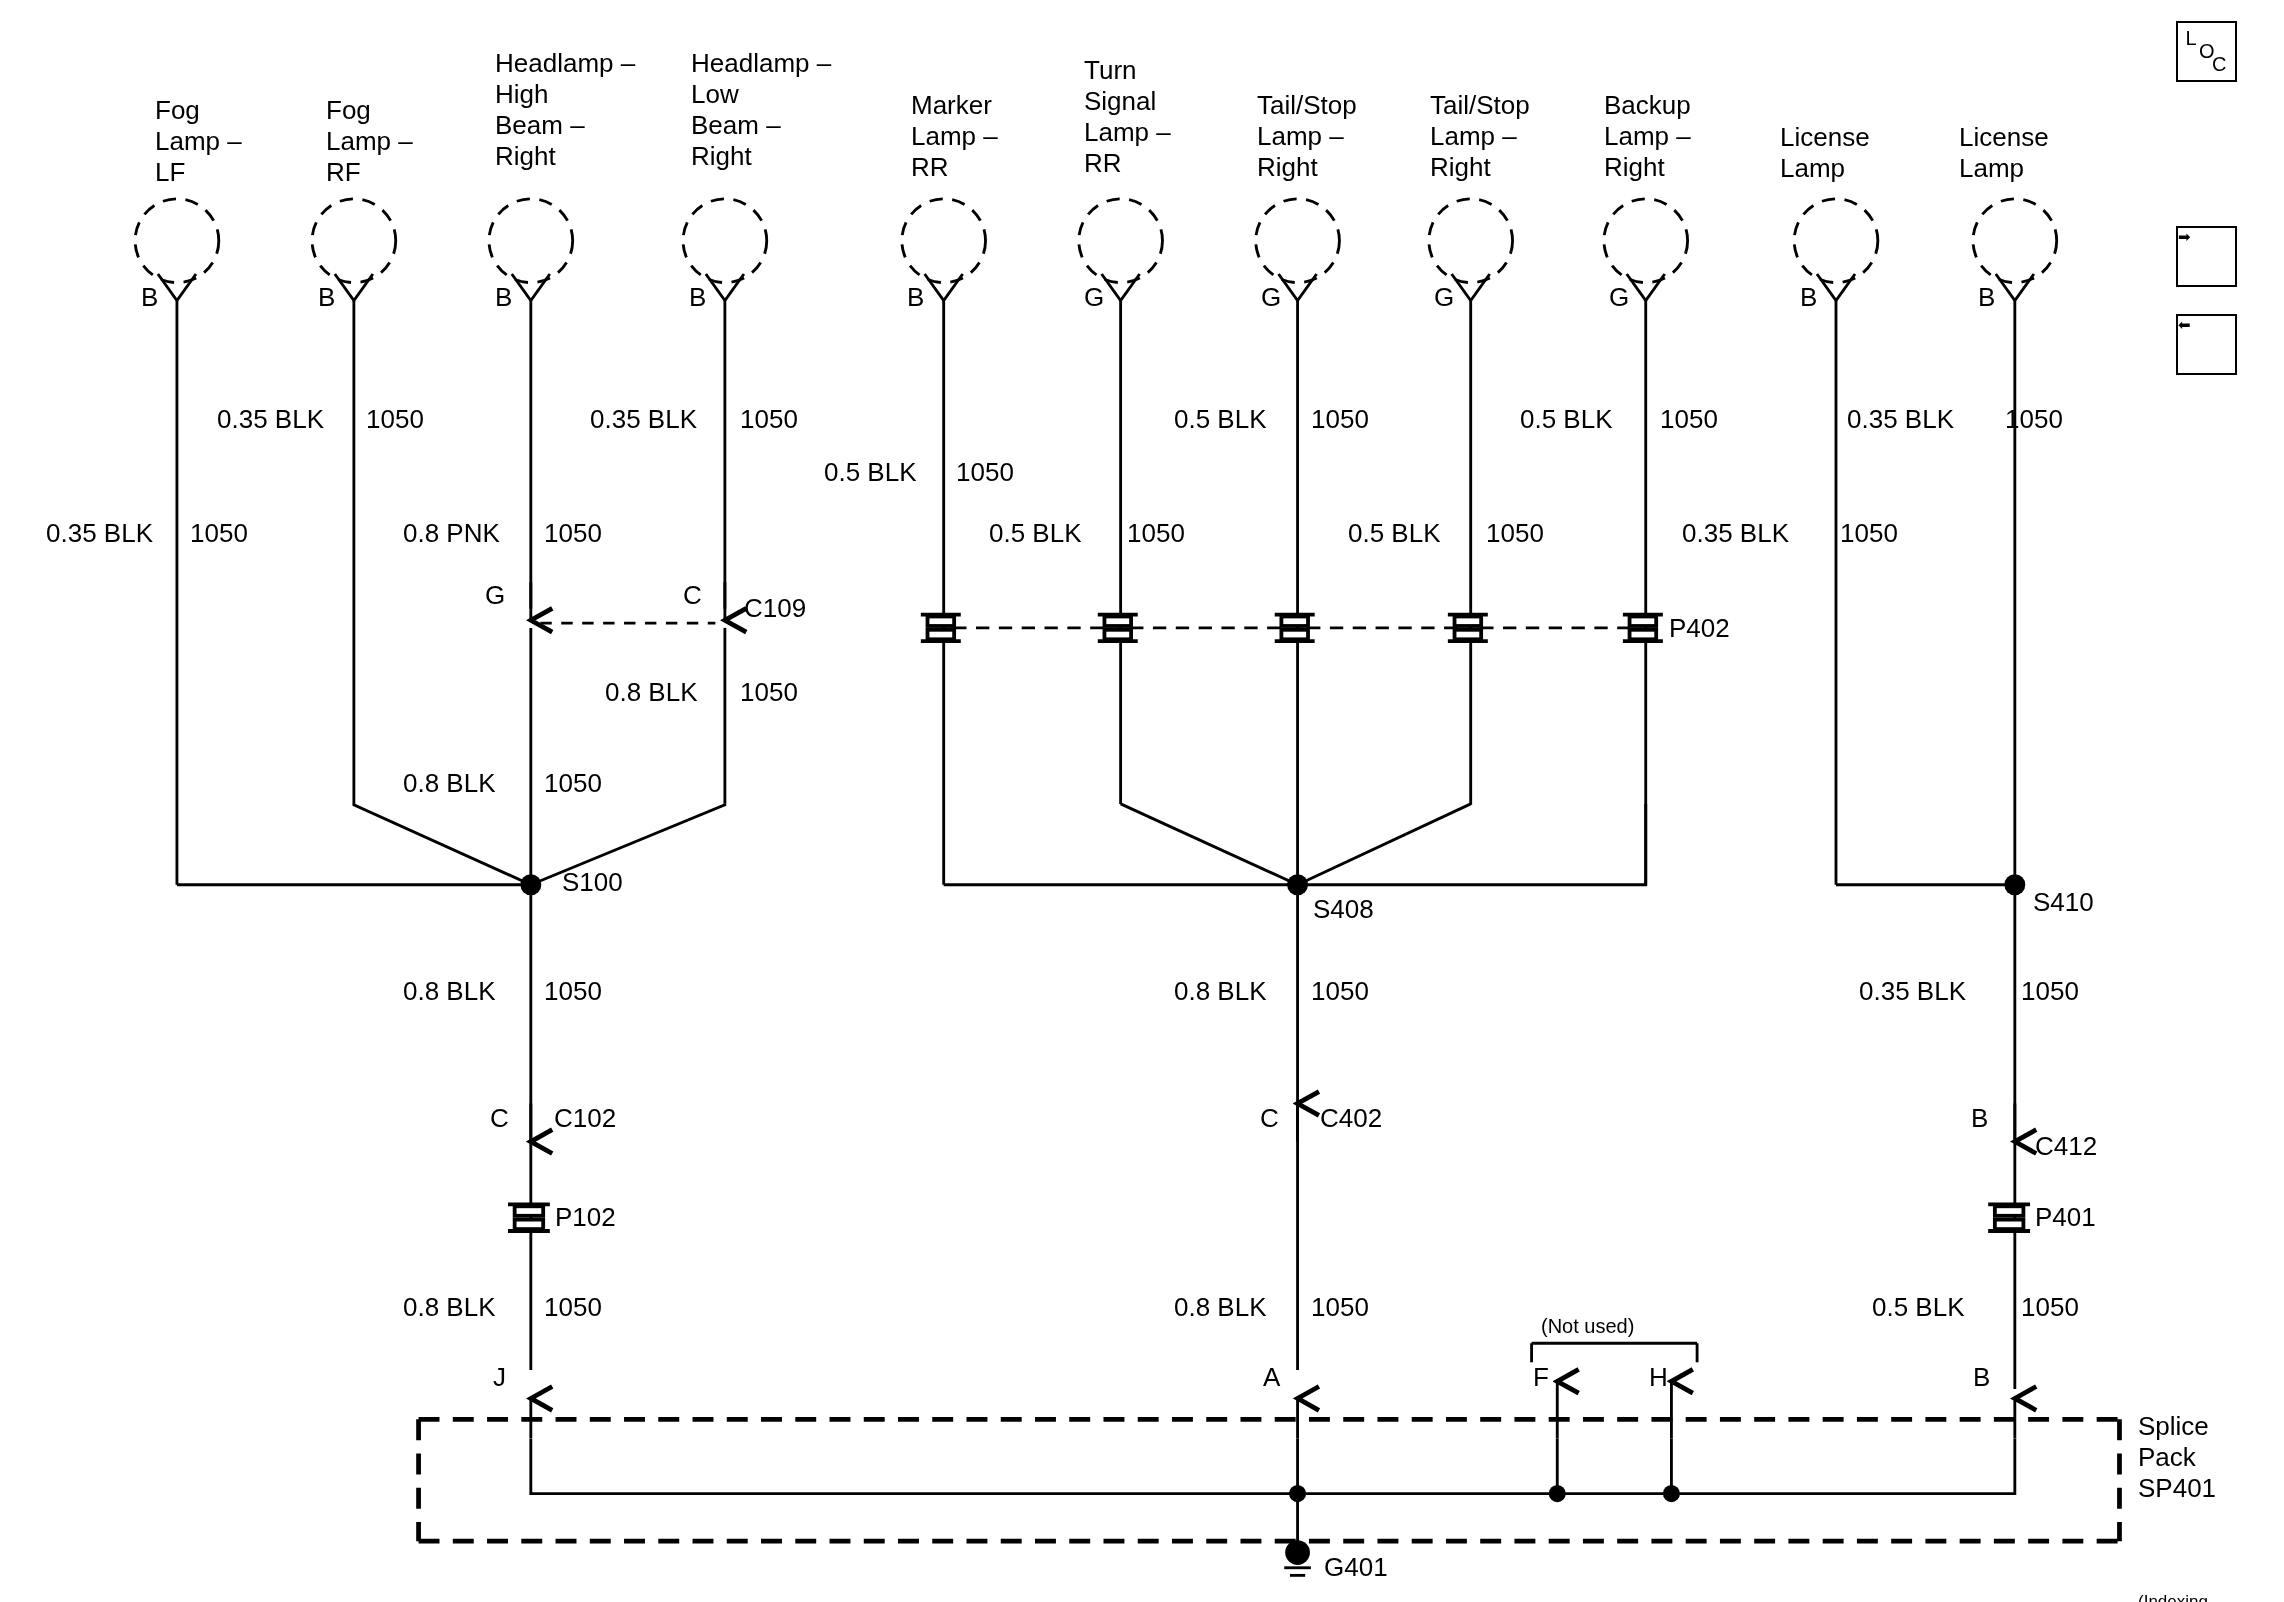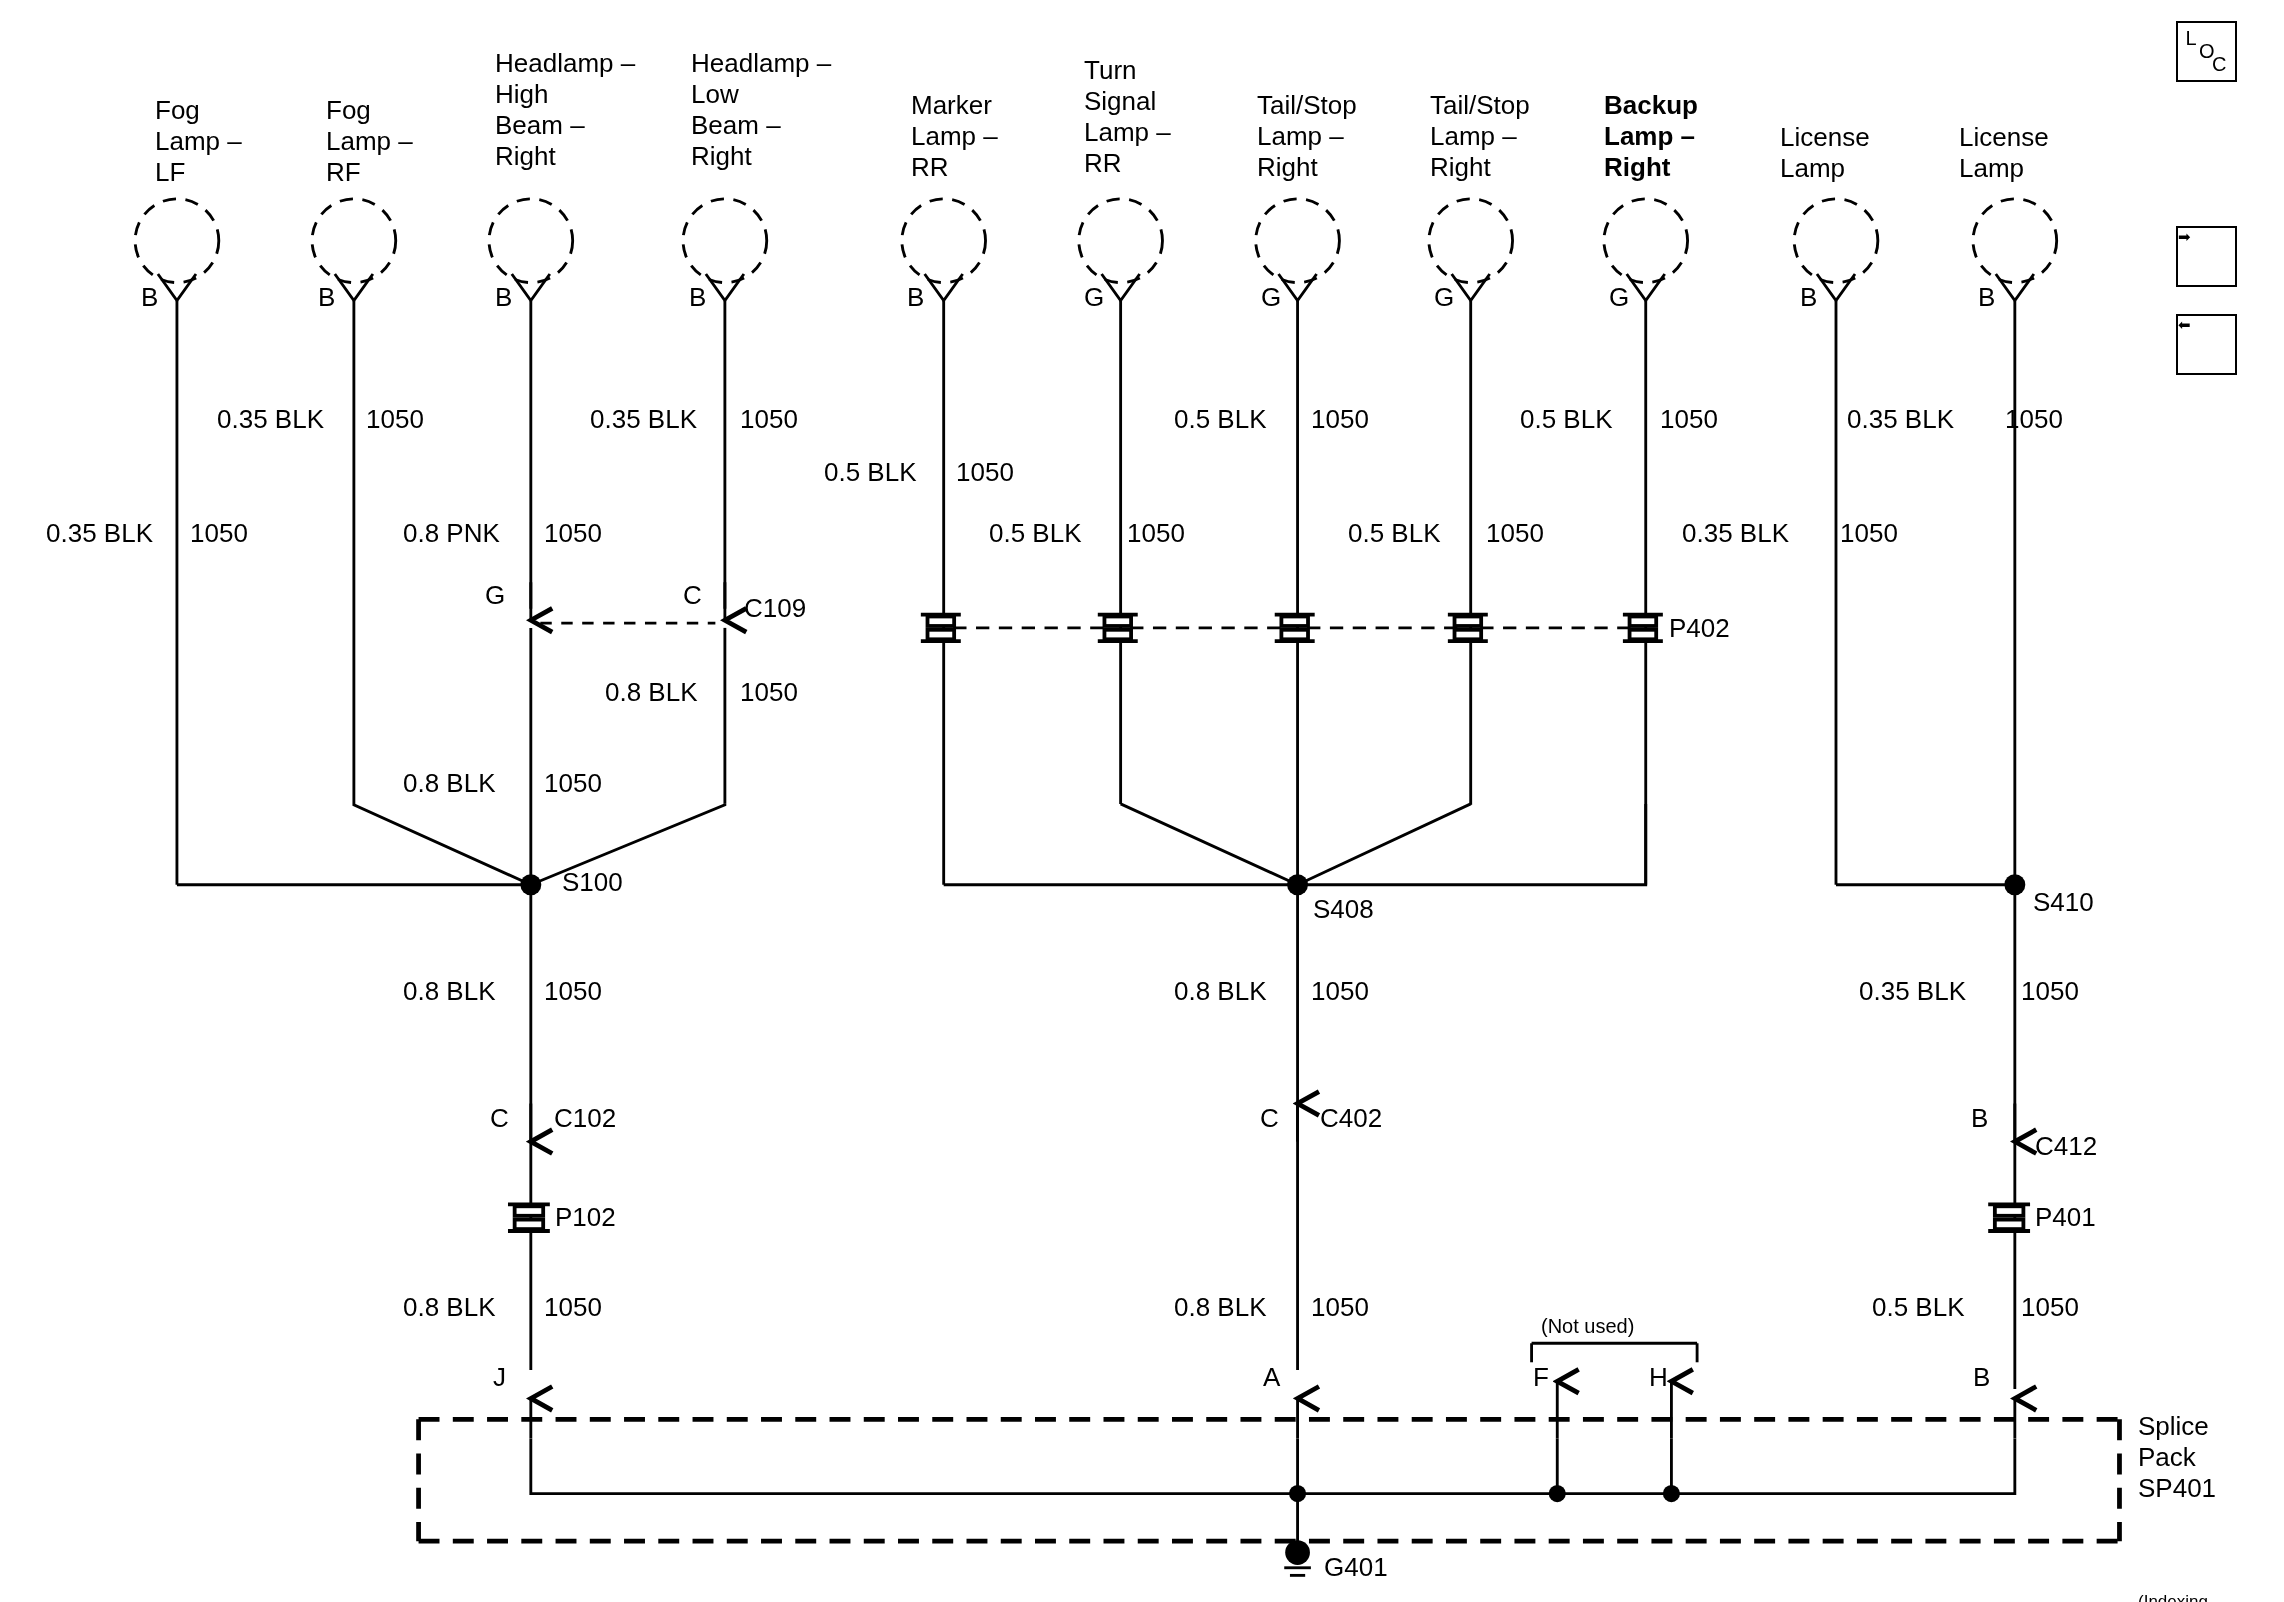--- a/index.html
+++ b/index.html
@@ -292,21 +292,21 @@
   <div class="lbl" style="left:1257px; top:90px;">Tail/Stop
 Lamp –
 Right</div>
   <div class="lbl pin" style="left:1261px; top:282px;">G</div>
 
   <div class="lbl" style="left:1430px; top:90px;">Tail/Stop
 Lamp –
 Right</div>
   <div class="lbl pin" style="left:1434px; top:282px;">G</div>
 
-  <div class="lbl" style="left:1604px; top:90px;font-weight:bold;">Backup
+  <div class="lbl" style="left:1604px; top:90px;">Backup
 Lamp –
 Right</div>
   <div class="lbl pin" style="left:1609px; top:282px;">G</div>
 
   <div class="lbl" style="left:1780px; top:122px;">License
 Lamp</div>
   <div class="lbl pin" style="left:1800px; top:282px;">B</div>
 
   <div class="lbl" style="left:1959px; top:122px;">License
 Lamp</div>

